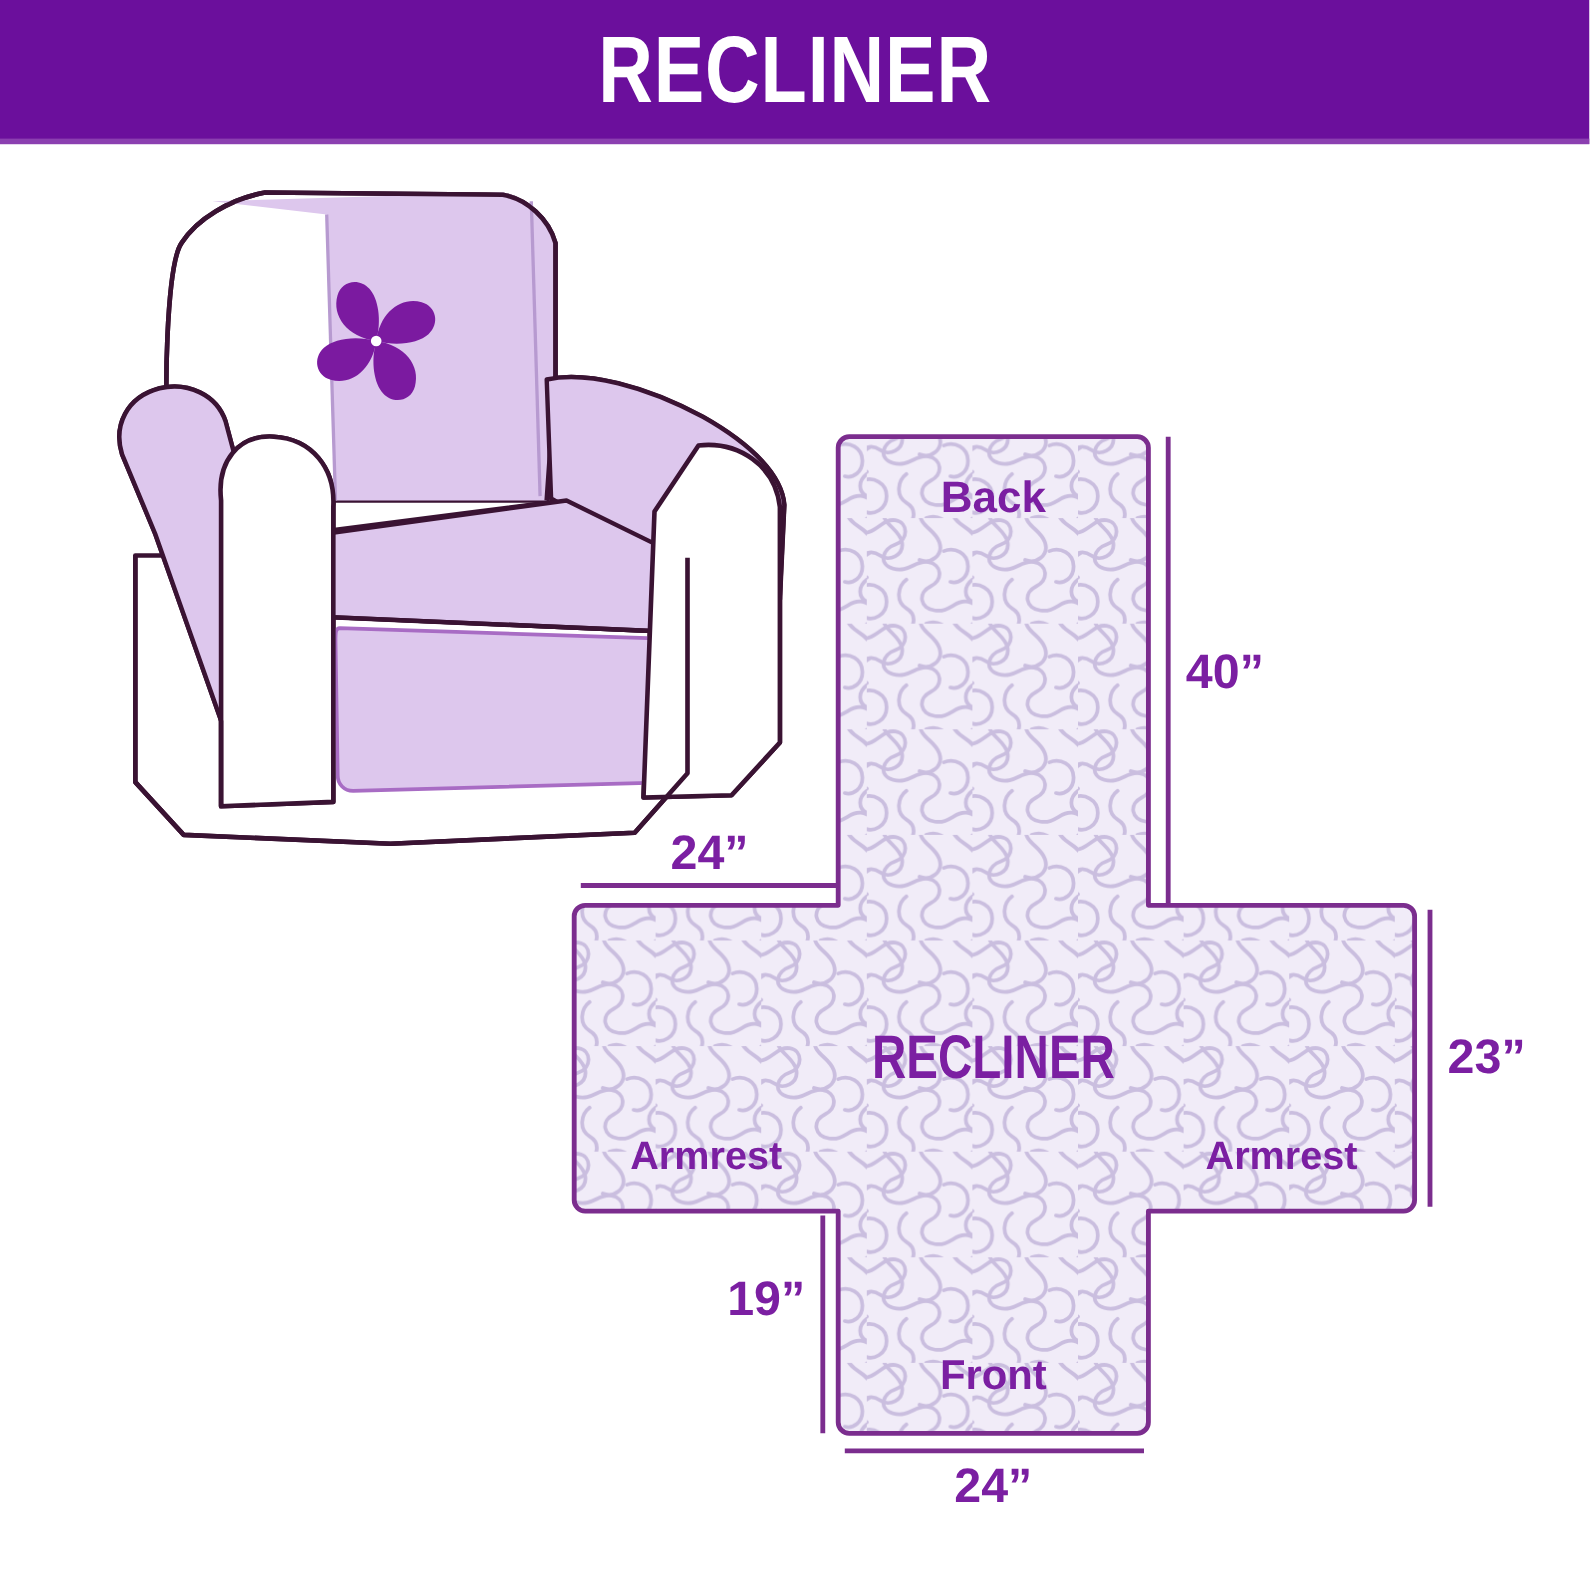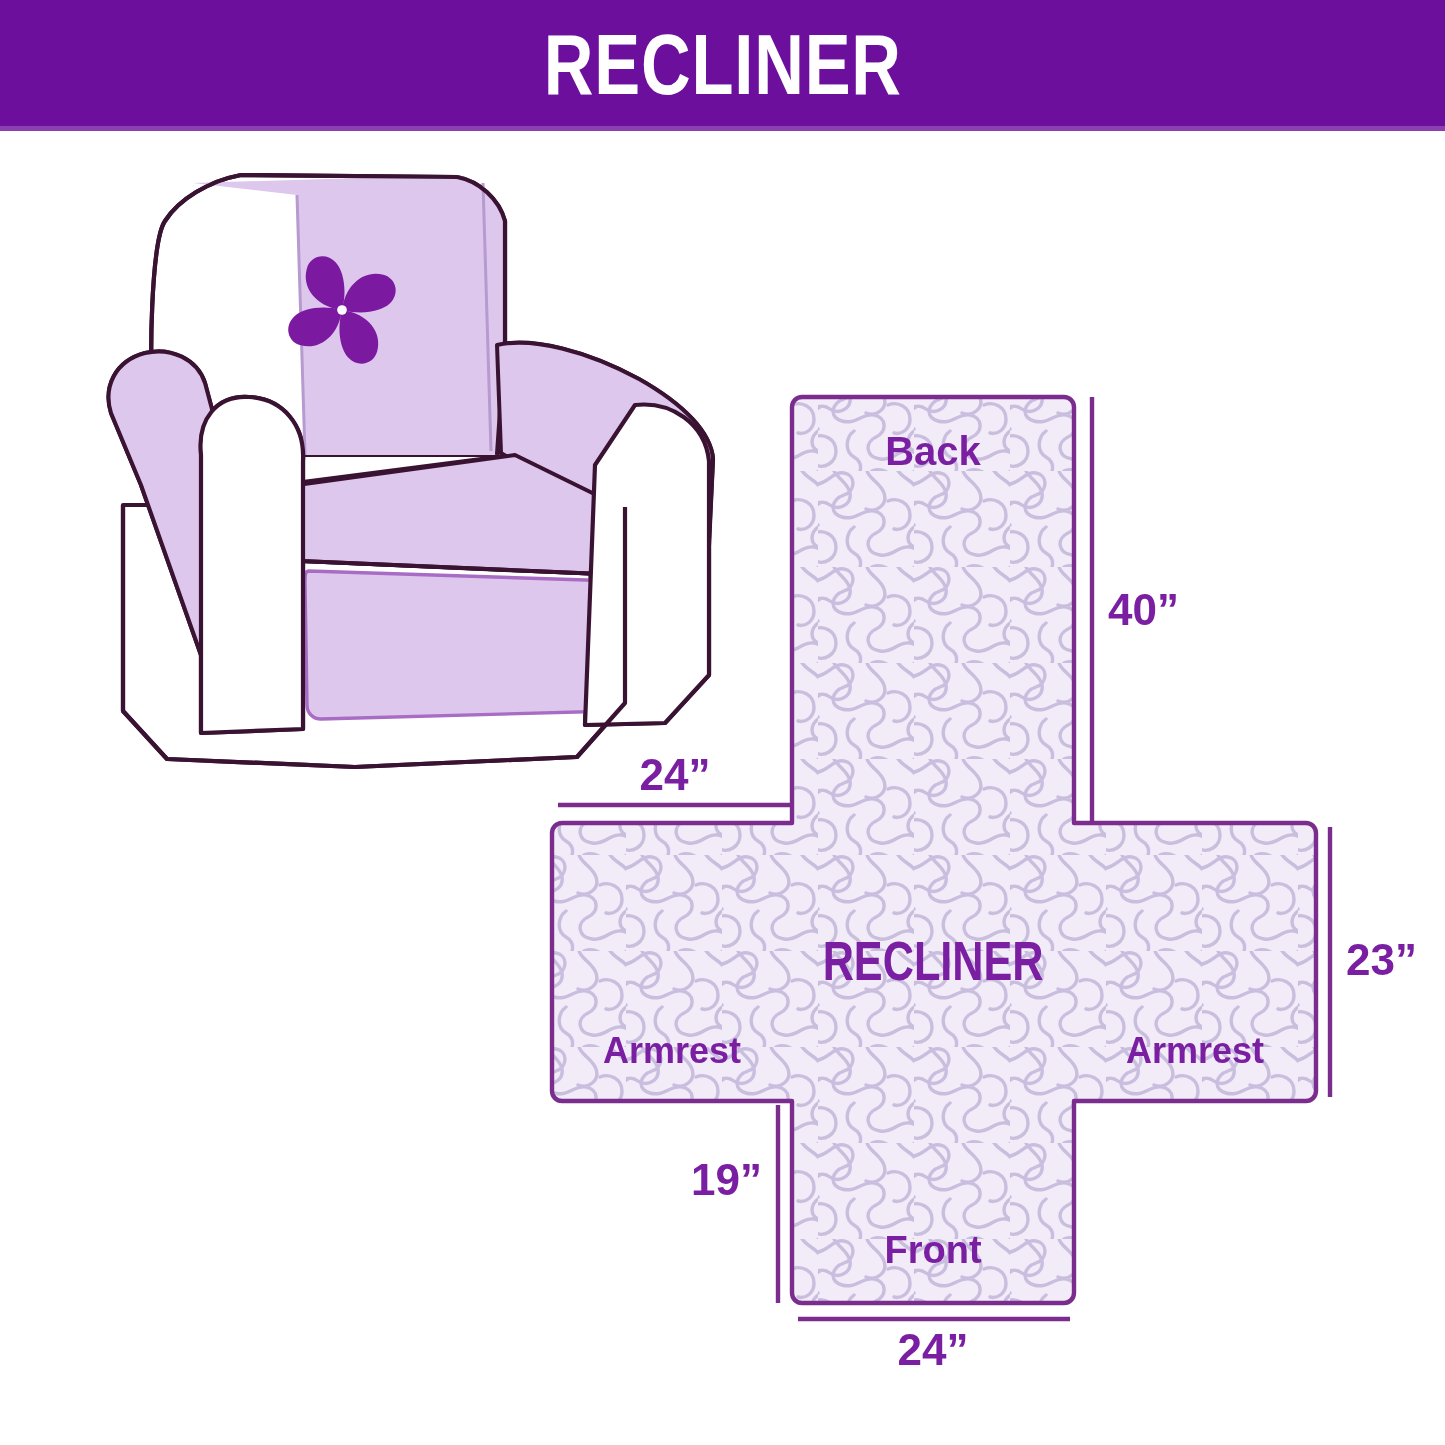--- a/index.html
+++ b/index.html
@@ -54,21 +54,21 @@
     left: 105px;
     top: 155px;
     width: 650px;
     height: 630px;
   }
   #chair-illustration svg { display: block; width: 100%; height: 100%; }
 
   
   #cover-diagram {
     position: absolute;
-    left: 530px;
+    left: 500px;
     top: 375px;
     width: 900px;
     height: 1010px;
   }
   #cover-diagram svg { display: block; width: 100%; height: 100%; }
 
   .dim-text {
     font-family: "Liberation Sans", sans-serif;
     font-weight: bold;
     fill: #7b1fa2;

